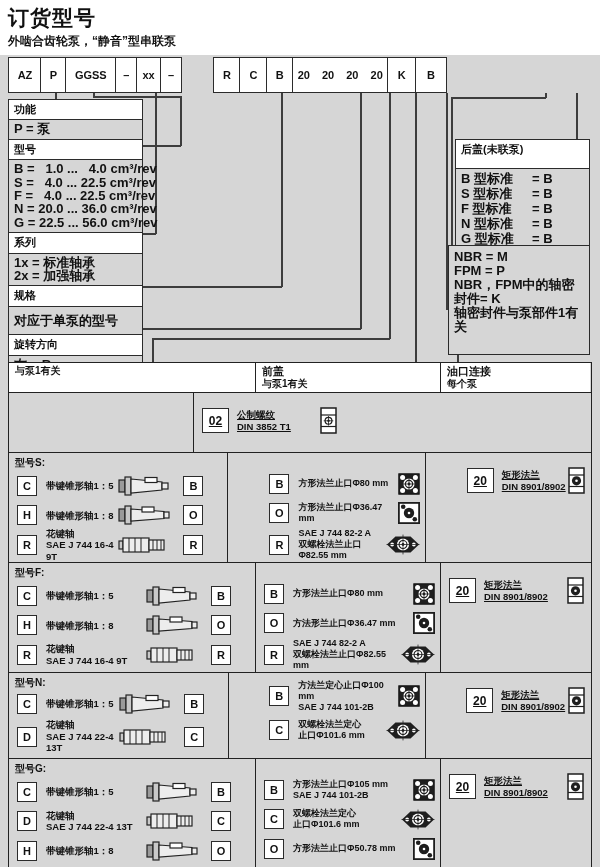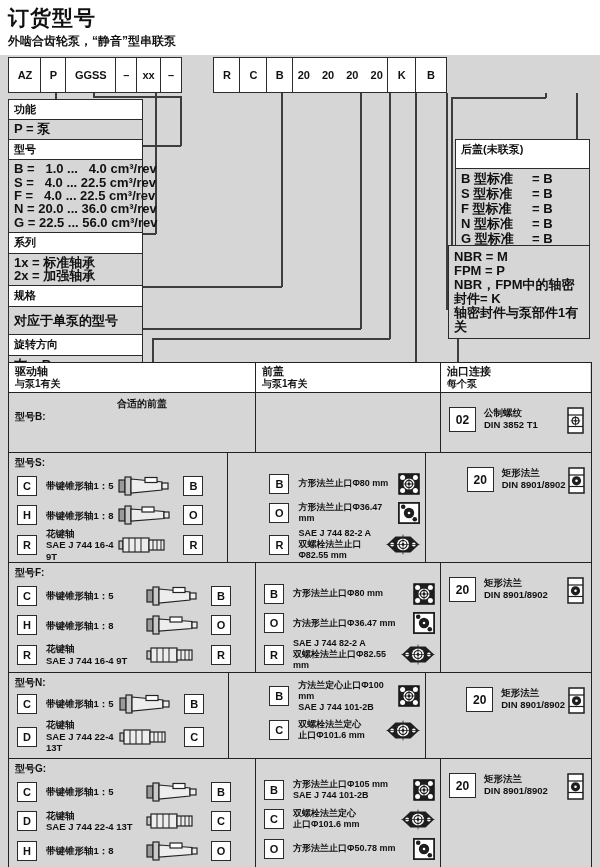--- a/index.html
+++ b/index.html
@@ -77,21 +77,21 @@
   .lbox {
     width:20px; height:20px; flex:0 0 20px; background:#fff; border:1.6px solid #2b2b2b;
     display:flex; align-items:center; justify-content:center; font-size:11px; font-weight:bold;
   }
   .rlabel { flex:1; margin-left:9px; font-size:9.5px; font-weight:bold; line-height:11.5px; }
   .c2 .rlabel { font-size:9px; line-height:11px; margin-right:3px; }
   .srow svg { flex:0 0 auto; margin-right:13px; }
   .srow .out { margin-right:24px; }
   .crow svg { flex:0 0 auto; margin-right:5px; }
 
-  .port { display:flex; align-items:flex-start; padding:14px 6px 0 8px; }
+  .port { display:flex; align-items:center; padding:14px 6px 0 8px;text-decoration:underline; }
   .pbox {
     width:27px; height:25px; flex:0 0 27px; background:#fff; border:1.6px solid #2b2b2b;
     display:flex; align-items:center; justify-content:center; font-size:12px; font-weight:bold;
   }
   .plabel { flex:1; margin-left:8px; font-size:9.5px; font-weight:bold; line-height:11.5px; }
   svg.icon { display:block; }
 </style>
 </head>
 <body>
 
@@ -272,49 +272,44 @@
           <span class="lab">N 型标准</span>
           <span class="val">= B</span>
         </div>
       <div class="rc-row">
           <span class="lab">G 型标准</span>
           <span class="val">= B</span>
         </div>
     </div>
   </div>
   <div class="stack" style="left:448px;top:246px;width:142px">
-    <div class="co-body" style="line-height:14px;padding:4px 5px 4px 5px">
+    <div class="co-body" style="line-height:14px;padding:4px 5px 20px 5px">
       <div>NBR = M</div>
       <div>FPM = P</div>
       <div>NBR，FPM中的轴密封件= K</div>
       <div>轴密封件与泵部件1有关</div>
     </div>
   </div>
 
   <div class="table">
     <div class="trow thead">
       <div class="cell c1">
-        <div class="htitle">驱动轴</div>
         <div class="hsub">与泵1有关</div>
       </div>
       <div class="cell c2">
         <div class="htitle">前盖</div>
         <div class="hsub">与泵1有关</div>
       </div>
       <div class="cell c3">
         <div class="htitle">油口连接</div>
         <div class="hsub">每个泵</div>
       </div>
     </div>
 
     <div class="trow row-b sec sec0">
-      <div class="cell c1">
-        <div class="sec-note">合适的前盖</div>
-        <div class="sec-name modelb">型号B:</div>
-      </div>
       <div class="cell c2"></div>
       <div class="cell c3">
           <div class="port">
             <span class="pbox">02</span>
             <div class="plabel">
               <div>公制螺纹</div>
               <div>DIN 3852 T1</div>
             </div>
             <svg width="17" height="27" class="icon">
               <use href="#metric-thread"></use>

